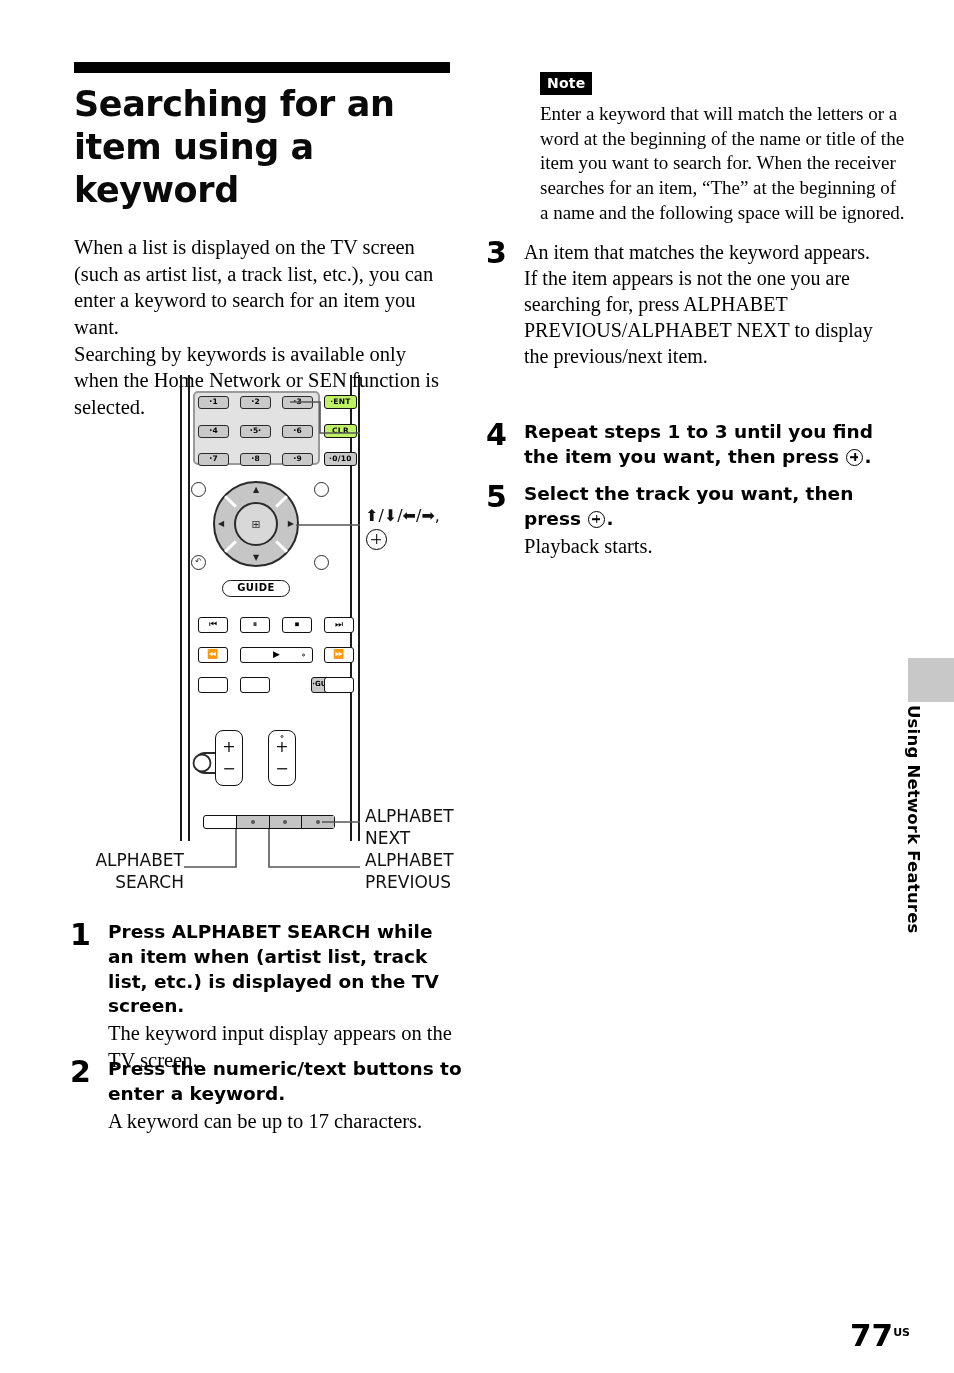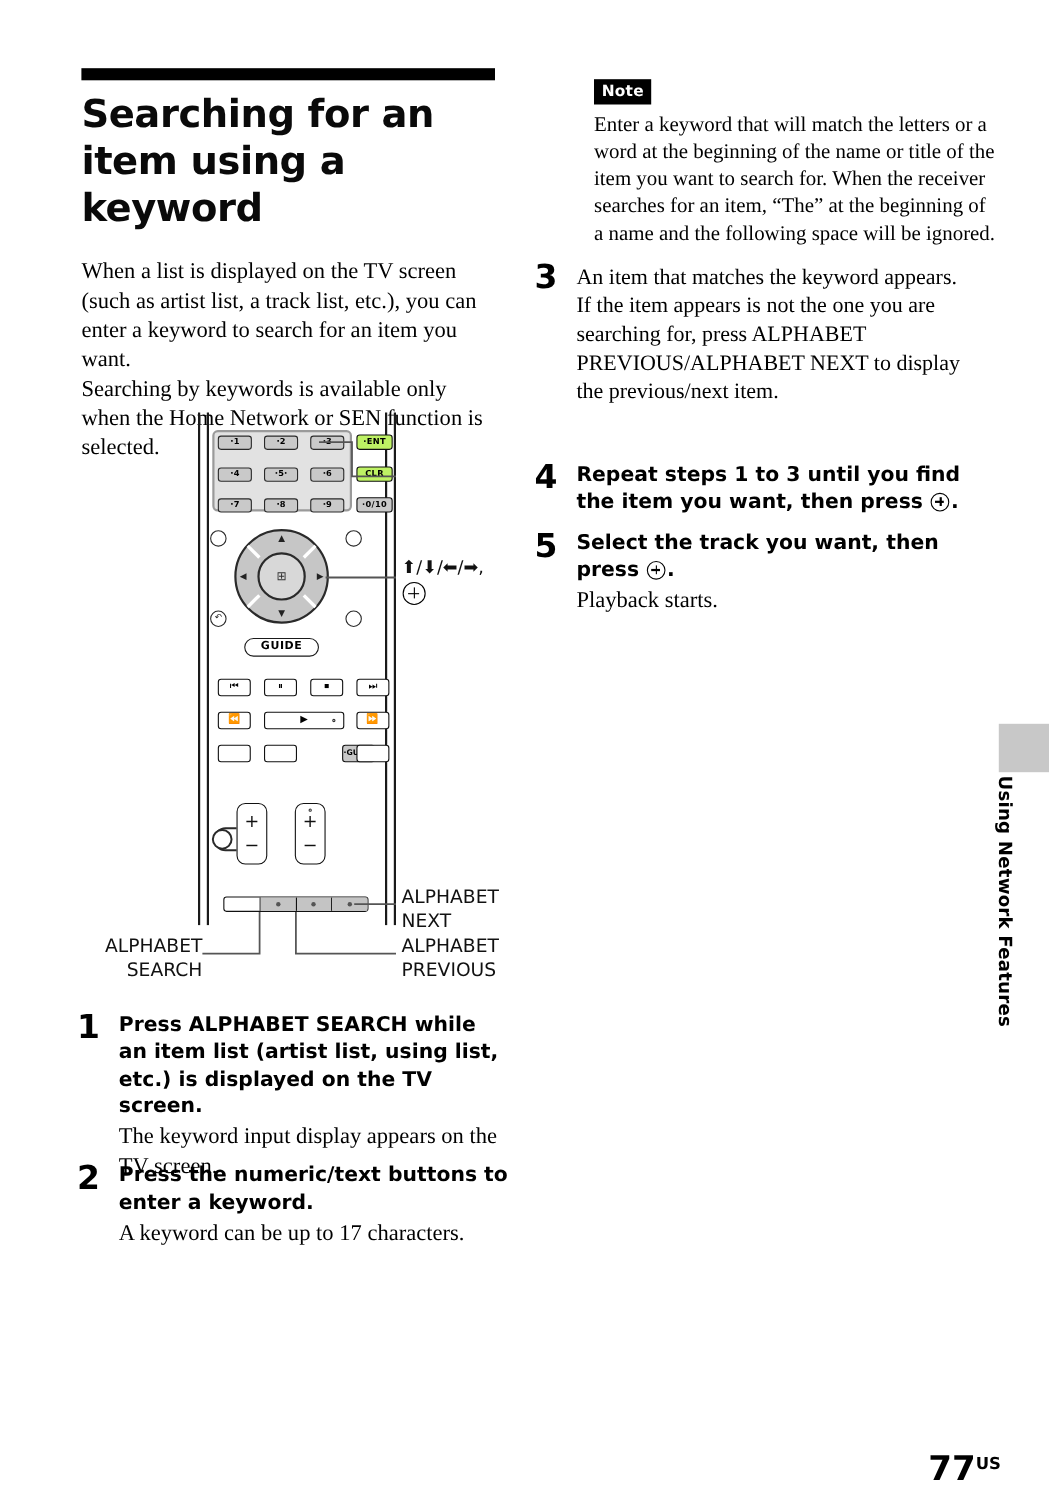--- a/index.html
+++ b/index.html
@@ -468,21 +468,21 @@
     position: absolute;
     right: 44px;
     bottom: 22px;
     font-family: "DejaVu Sans", sans-serif;
     font-weight: bold;
     font-size: 31px;
     line-height: 1;
     color: #000;
   }
   .page-number .suffix {
-    font-size: 15px;
+    font-size: 11px;
     vertical-align: 10px;
     letter-spacing: 0;
   }
 </style>
 </head>
 <body>
 
 <div class="page">
 
   <div class="col-left">
@@ -598,21 +598,21 @@
     </div>
 
     <div class="callout-label lbl-alpha-next">ALPHABET<br>NEXT</div>
     <div class="callout-label lbl-alpha-prev">ALPHABET<br>PREVIOUS</div>
     <div class="callout-label lbl-alpha-search">ALPHABET<br>SEARCH</div>
   </div>
 
   <div class="step" id="step-1">
     <div class="step-num">1</div>
     <div class="step-body">
-      <p class="step-head">Press ALPHABET SEARCH while an item list (artist list, using list, etc.) is displayed on the TV screen.</p>
+      <p class="step-head">Press ALPHABET SEARCH while an item when (artist list, track list, etc.) is displayed on the TV screen.</p>
       <p class="step-sub">The keyword input display appears on the TV screen.</p>
     </div>
   </div>
 
   <div class="step" id="step-2">
     <div class="step-num">2</div>
     <div class="step-body">
       <p class="step-head">Press the numeric/text buttons to enter a keyword.</p>
       <p class="step-sub">A keyword can be up to 17 characters.</p>
     </div>

